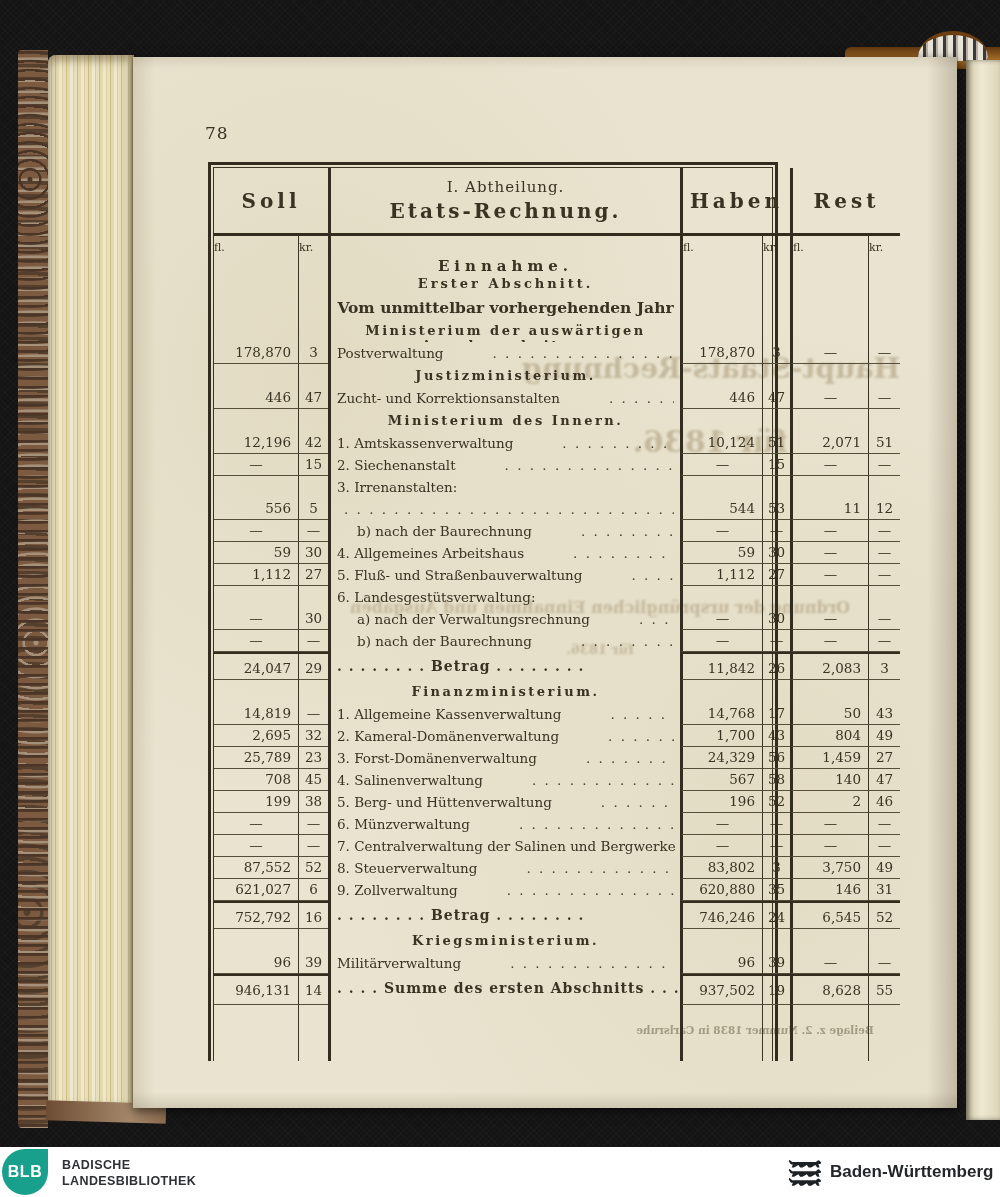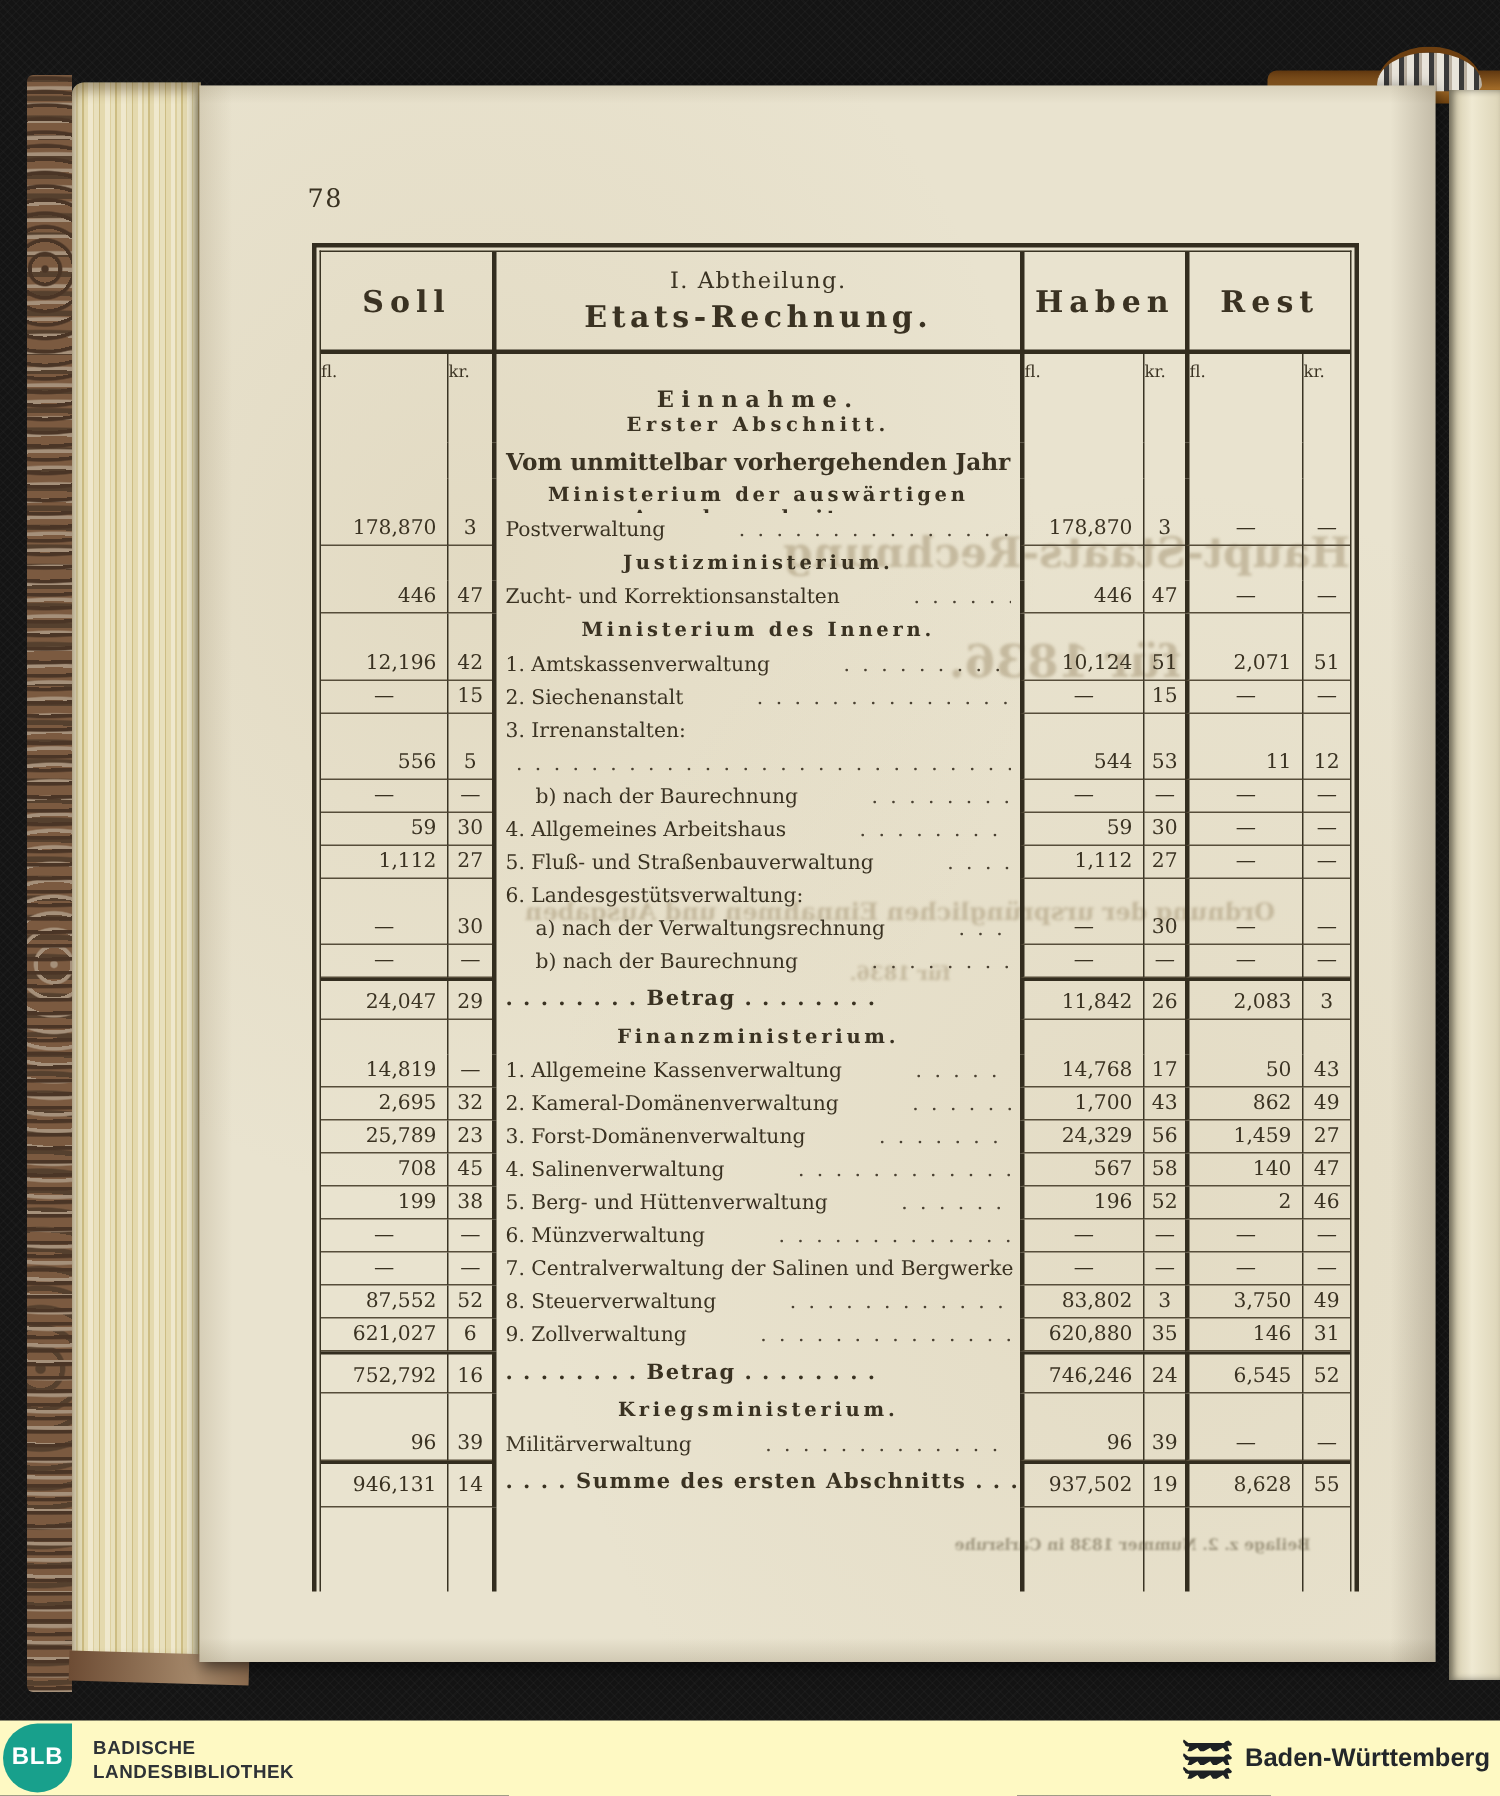--- a/index.html
+++ b/index.html
@@ -49,21 +49,21 @@
   
   .st{position:absolute;z-index:2;transform:scaleX(-1);color:rgba(125,104,62,.32);
       filter:blur(1.2px);text-align:center;white-space:nowrap;font-weight:bold;}
   .st1{left:540px;top:352px;width:360px;font-size:28px;}
   .st2{left:600px;top:424px;width:220px;font-size:30px;}
   .st3{left:330px;top:598px;width:540px;font-size:16px;filter:blur(1px);}
   .st4{left:520px;top:642px;width:160px;font-size:13px;filter:blur(1px);}
   .st5{left:635px;top:1024px;width:240px;font-size:10.5px;color:rgba(95,85,60,.5);filter:blur(.6px);}
 
   
-  .frame-outer{position:absolute;left:208px;top:162px;width:698px;z-index:4;box-sizing:border-box;
+  .frame-outer{position:absolute;left:208px;top:162px;width:570px;z-index:4;box-sizing:border-box;
     border:3px solid #332d1f;border-bottom:none;padding:2px 2px 0 2px;}
   .frame-inner{border:1px solid #3a3424;border-bottom:none;}
   .grid{display:grid;grid-template-columns:84px 30px 352px 82px 28px 78px 32px;align-content:start;color:#3a3222;}
   .cell{box-sizing:border-box;overflow:hidden;font-size:13.5px;}
   .c2,.c5,.c7{border-left:1px solid #3a3424;}
   .c3,.c4,.c6{border-left:3px solid #332d1f;}
 
   
   .h{height:68px;border-bottom:3px solid #332d1f;display:flex;flex-direction:column;align-items:center;justify-content:center;box-sizing:border-box;}
   .h-soll{grid-column:1/3;}
@@ -98,21 +98,21 @@
   .t-headingBold.c3{text-align:center;font-size:15.5px;font-weight:bold;padding-top:3px;}
   .t-section.c3{text-align:center;letter-spacing:2.5px;font-size:13px;font-weight:bold;padding-top:4px;}
   .t-label.c3{padding-top:3px;}
   .t-data.c3{display:flex;padding-top:3px;gap:42px;}
   .t-data .lbl{white-space:nowrap;}
   .t-data .lbl.ind{padding-left:20px;}
   .t-data .leader{flex:1;overflow:hidden;white-space:nowrap;padding-left:7px;letter-spacing:2px;color:#4a4132;}
   .t-total.c3,.t-summe.c3{text-align:left;font-size:14px;font-weight:bold;letter-spacing:1px;padding-top:6px;white-space:nowrap;}
 
   
-  .footer-bar{position:absolute;left:0;top:1147px;width:1000px;height:50px;background:#fef9c3;z-index:5;
+  .footer-bar{position:absolute;left:0;top:1147px;width:1000px;height:50px;background:#ffffff;z-index:5;
     font-family:"Liberation Sans", sans-serif;}
   .blb-logo{position:absolute;left:2px;top:2px;width:46px;height:46px;background:#18a08c;
     border-radius:50% 0 50% 50%;display:flex;align-items:center;justify-content:center;}
   .blb-logo span{color:#fff;font-weight:bold;font-size:16px;letter-spacing:.5px;}
   .lib-name{position:absolute;left:62px;top:10px;font-size:12.5px;font-weight:bold;line-height:1.3;
     letter-spacing:.4px;color:#2e3236;}
   .lions{position:absolute;left:788px;top:6px;}
   .state-label{position:absolute;left:830px;top:15px;font-size:17px;font-weight:600;color:#23272a;}
 </style>
 </head>
@@ -326,21 +326,21 @@
         <div class="cell c6 t-data u">50</div>
         <div class="cell c7 t-data u">43</div>
         <div class="cell c1 t-data u">2,695</div>
         <div class="cell c2 t-data u">32</div>
         <div class="cell c3 t-data">
           <span class="lbl">2. Kameral-Domänenverwaltung</span>
           <span class="leader">. . . . . . . . . . . . . . . . . . . . . . . . . . . . . . . . . . . . . . . . . . . . . .</span>
         </div>
         <div class="cell c4 t-data u">1,700</div>
         <div class="cell c5 t-data u">43</div>
-        <div class="cell c6 t-data u">862</div>
+        <div class="cell c6 t-data u">804</div>
         <div class="cell c7 t-data u">49</div>
         <div class="cell c1 t-data u">25,789</div>
         <div class="cell c2 t-data u">23</div>
         <div class="cell c3 t-data">
           <span class="lbl">3. Forst-Domänenverwaltung</span>
           <span class="leader">. . . . . . . . . . . . . . . . . . . . . . . . . . . . . . . . . . . . . . . . . . . . . .</span>
         </div>
         <div class="cell c4 t-data u">24,329</div>
         <div class="cell c5 t-data u">56</div>
         <div class="cell c6 t-data u">1,459</div>

